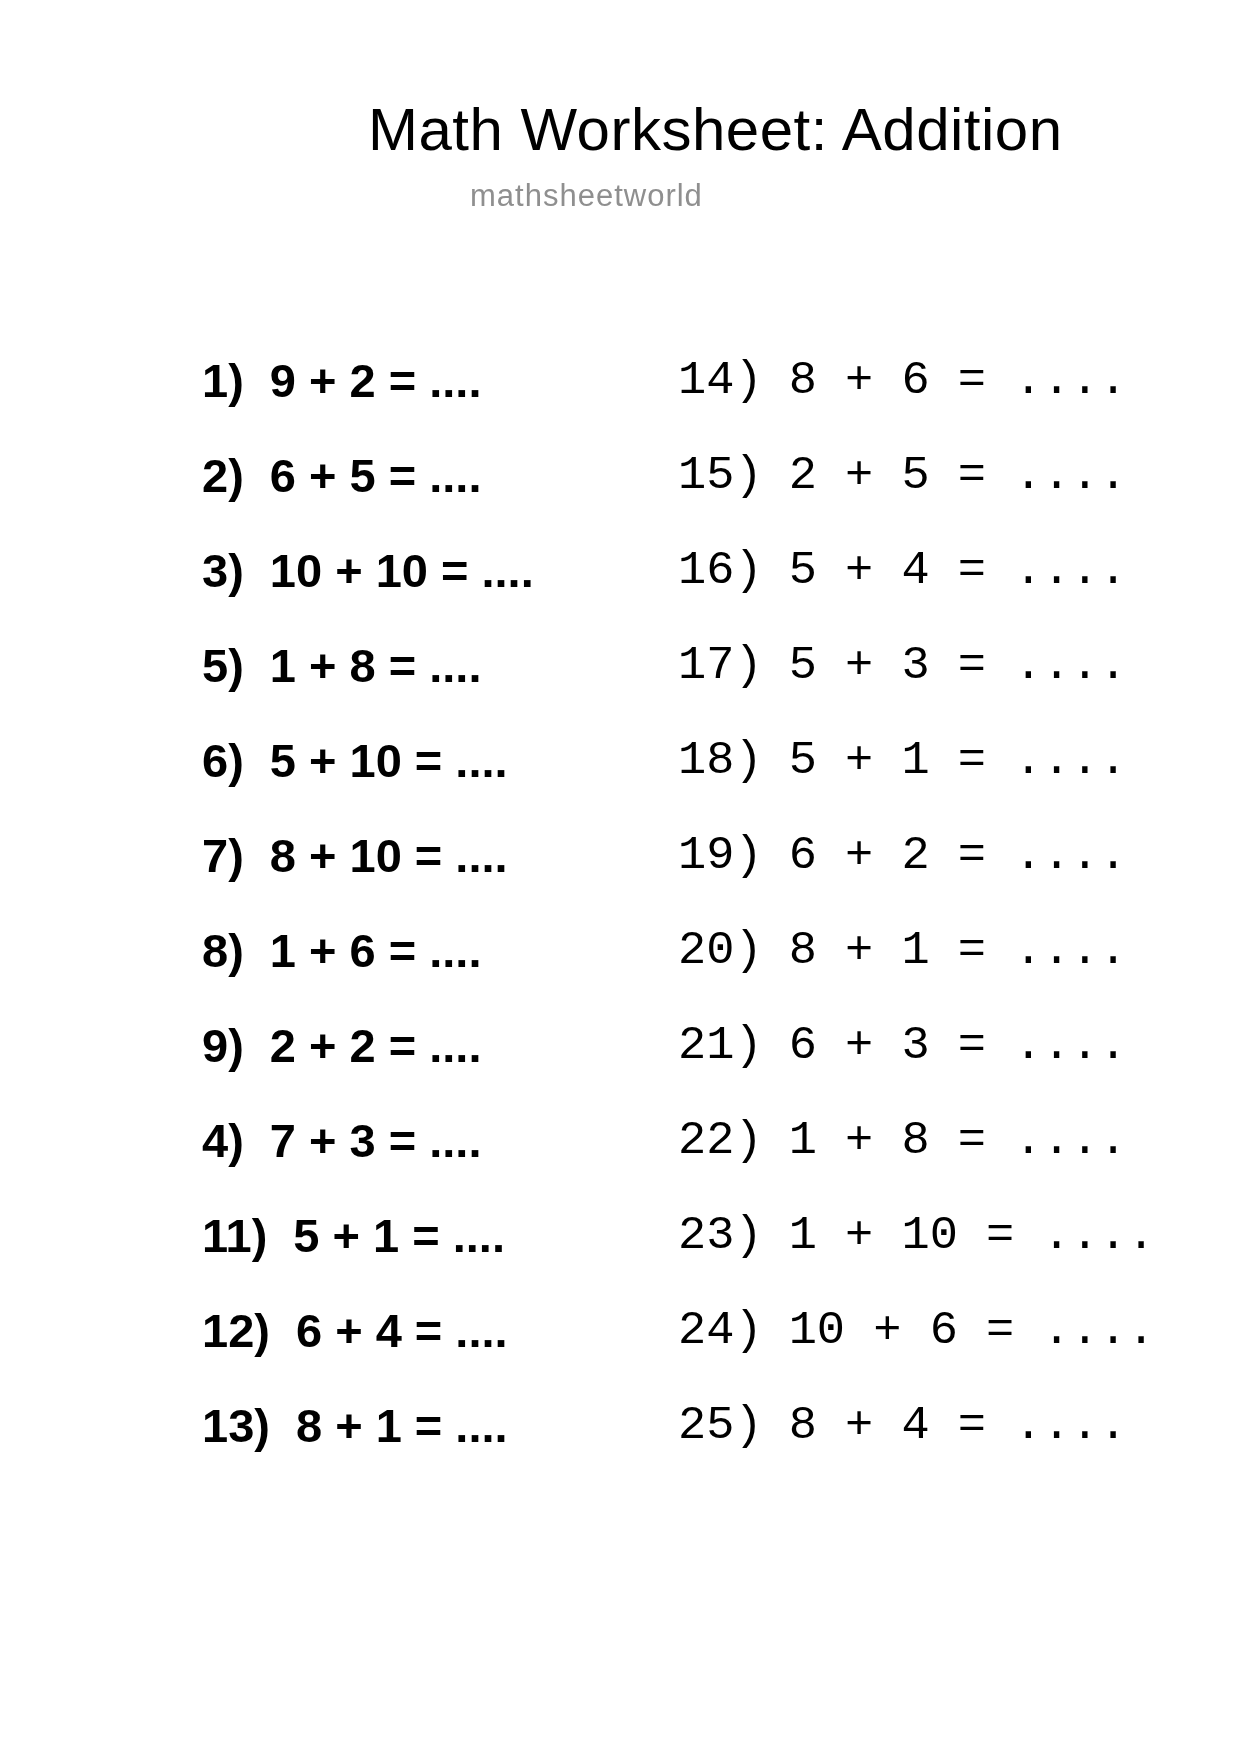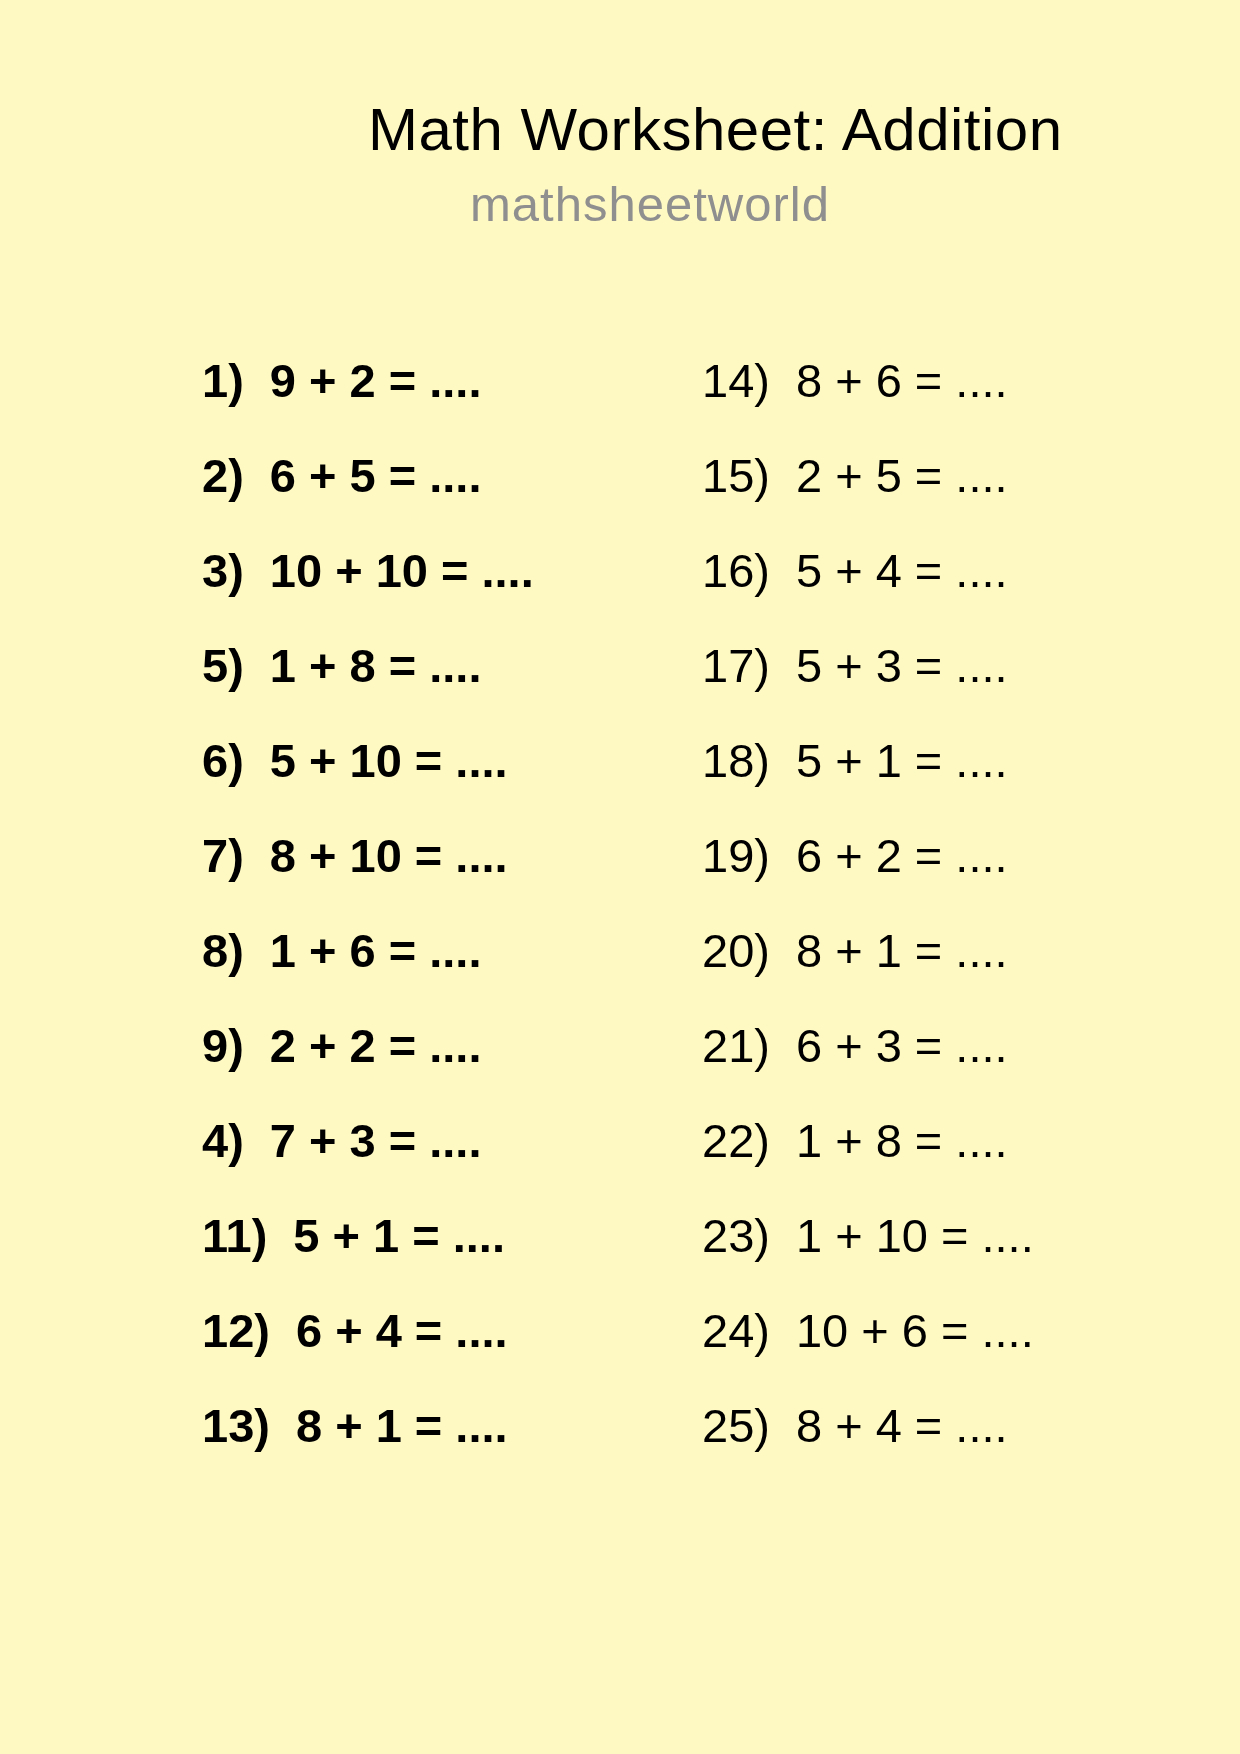--- a/index.html
+++ b/index.html
@@ -24,50 +24,50 @@
     font-size: 60px;
     font-weight: 400;
     letter-spacing: 0.5px;
     line-height: 1;
     white-space: nowrap;
   }
   .subtitle {
     position: absolute;
     left: 470px;
     top: 180px;
-    font-size: 49px;
+    font-size: 31px;
     font-weight: 400;
     letter-spacing: 1px;
     line-height: 1;
     white-space: nowrap;
   }
   .column {
     position: absolute;
     top: 356px;
   }
   .column.left  { left: 202px; font-weight: bold; }
-  .column.right { left: 702px; }
+  .column.right { left: 678px; font-family: Liberation Mono, monospace; }
   .problem-row {
     height: 95px;
     font-size: 47px;
     line-height: 1.05;
     white-space: nowrap;
   }
   .pnum {
     display: inline-block;
     margin-right: 26px;
   }
   .pexpr {
     display: inline-block;
   }
 </style>
 </head>
 <body>
 
-<div class="page" style="background: #fef9c3; color: rgb(0, 0, 0);">
+<div class="page" style="background: #ffffff; color: rgb(0, 0, 0);">
   <h1 class="title" style="color: rgb(0, 0, 0);">Math Worksheet: Addition</h1>
   <div class="subtitle" style="color: rgb(143, 143, 143);">mathsheetworld</div>
   <div class="column left" id="col-left">
       <div class="problem-row"><span class="pnum">1)</span><span class="pexpr">9 + 2 = ....</span></div>
       <div class="problem-row"><span class="pnum">2)</span><span class="pexpr">6 + 5 = ....</span></div>
       <div class="problem-row"><span class="pnum">3)</span><span class="pexpr">10 + 10 = ....</span></div>
       <div class="problem-row"><span class="pnum">5)</span><span class="pexpr">1 + 8 = ....</span></div>
       <div class="problem-row"><span class="pnum">6)</span><span class="pexpr">5 + 10 = ....</span></div>
       <div class="problem-row"><span class="pnum">7)</span><span class="pexpr">8 + 10 = ....</span></div>
       <div class="problem-row"><span class="pnum">8)</span><span class="pexpr">1 + 6 = ....</span></div>

